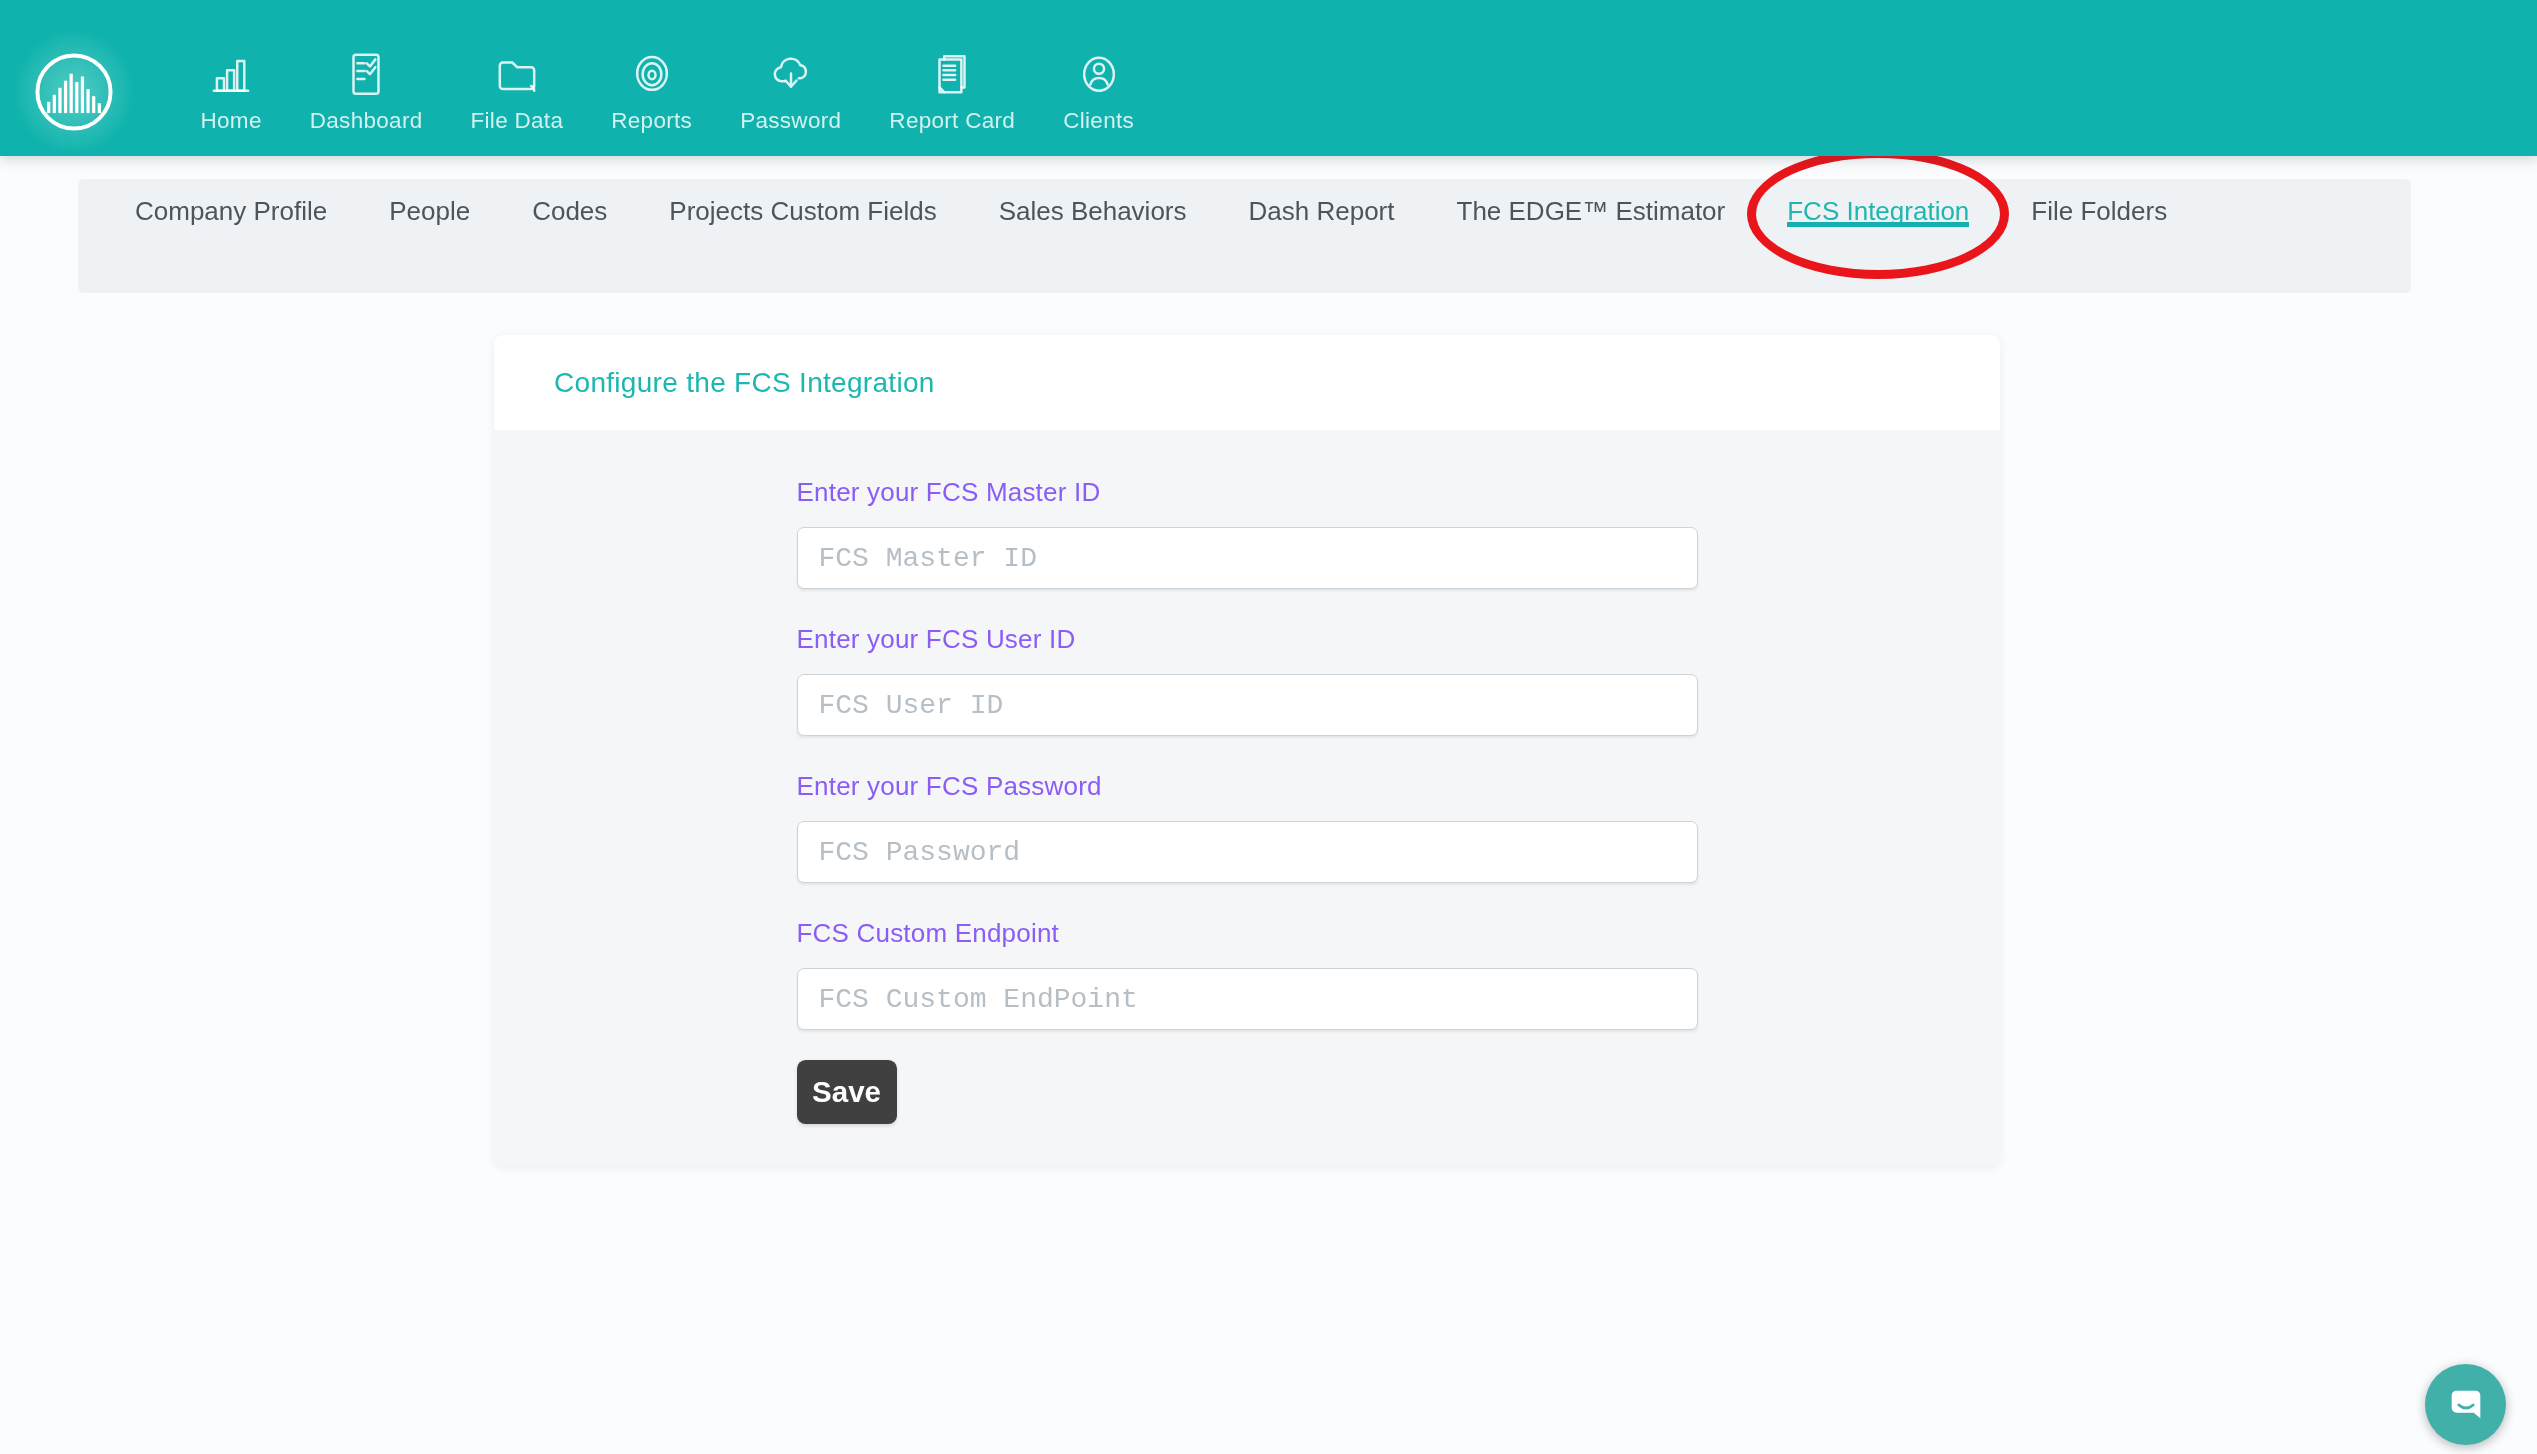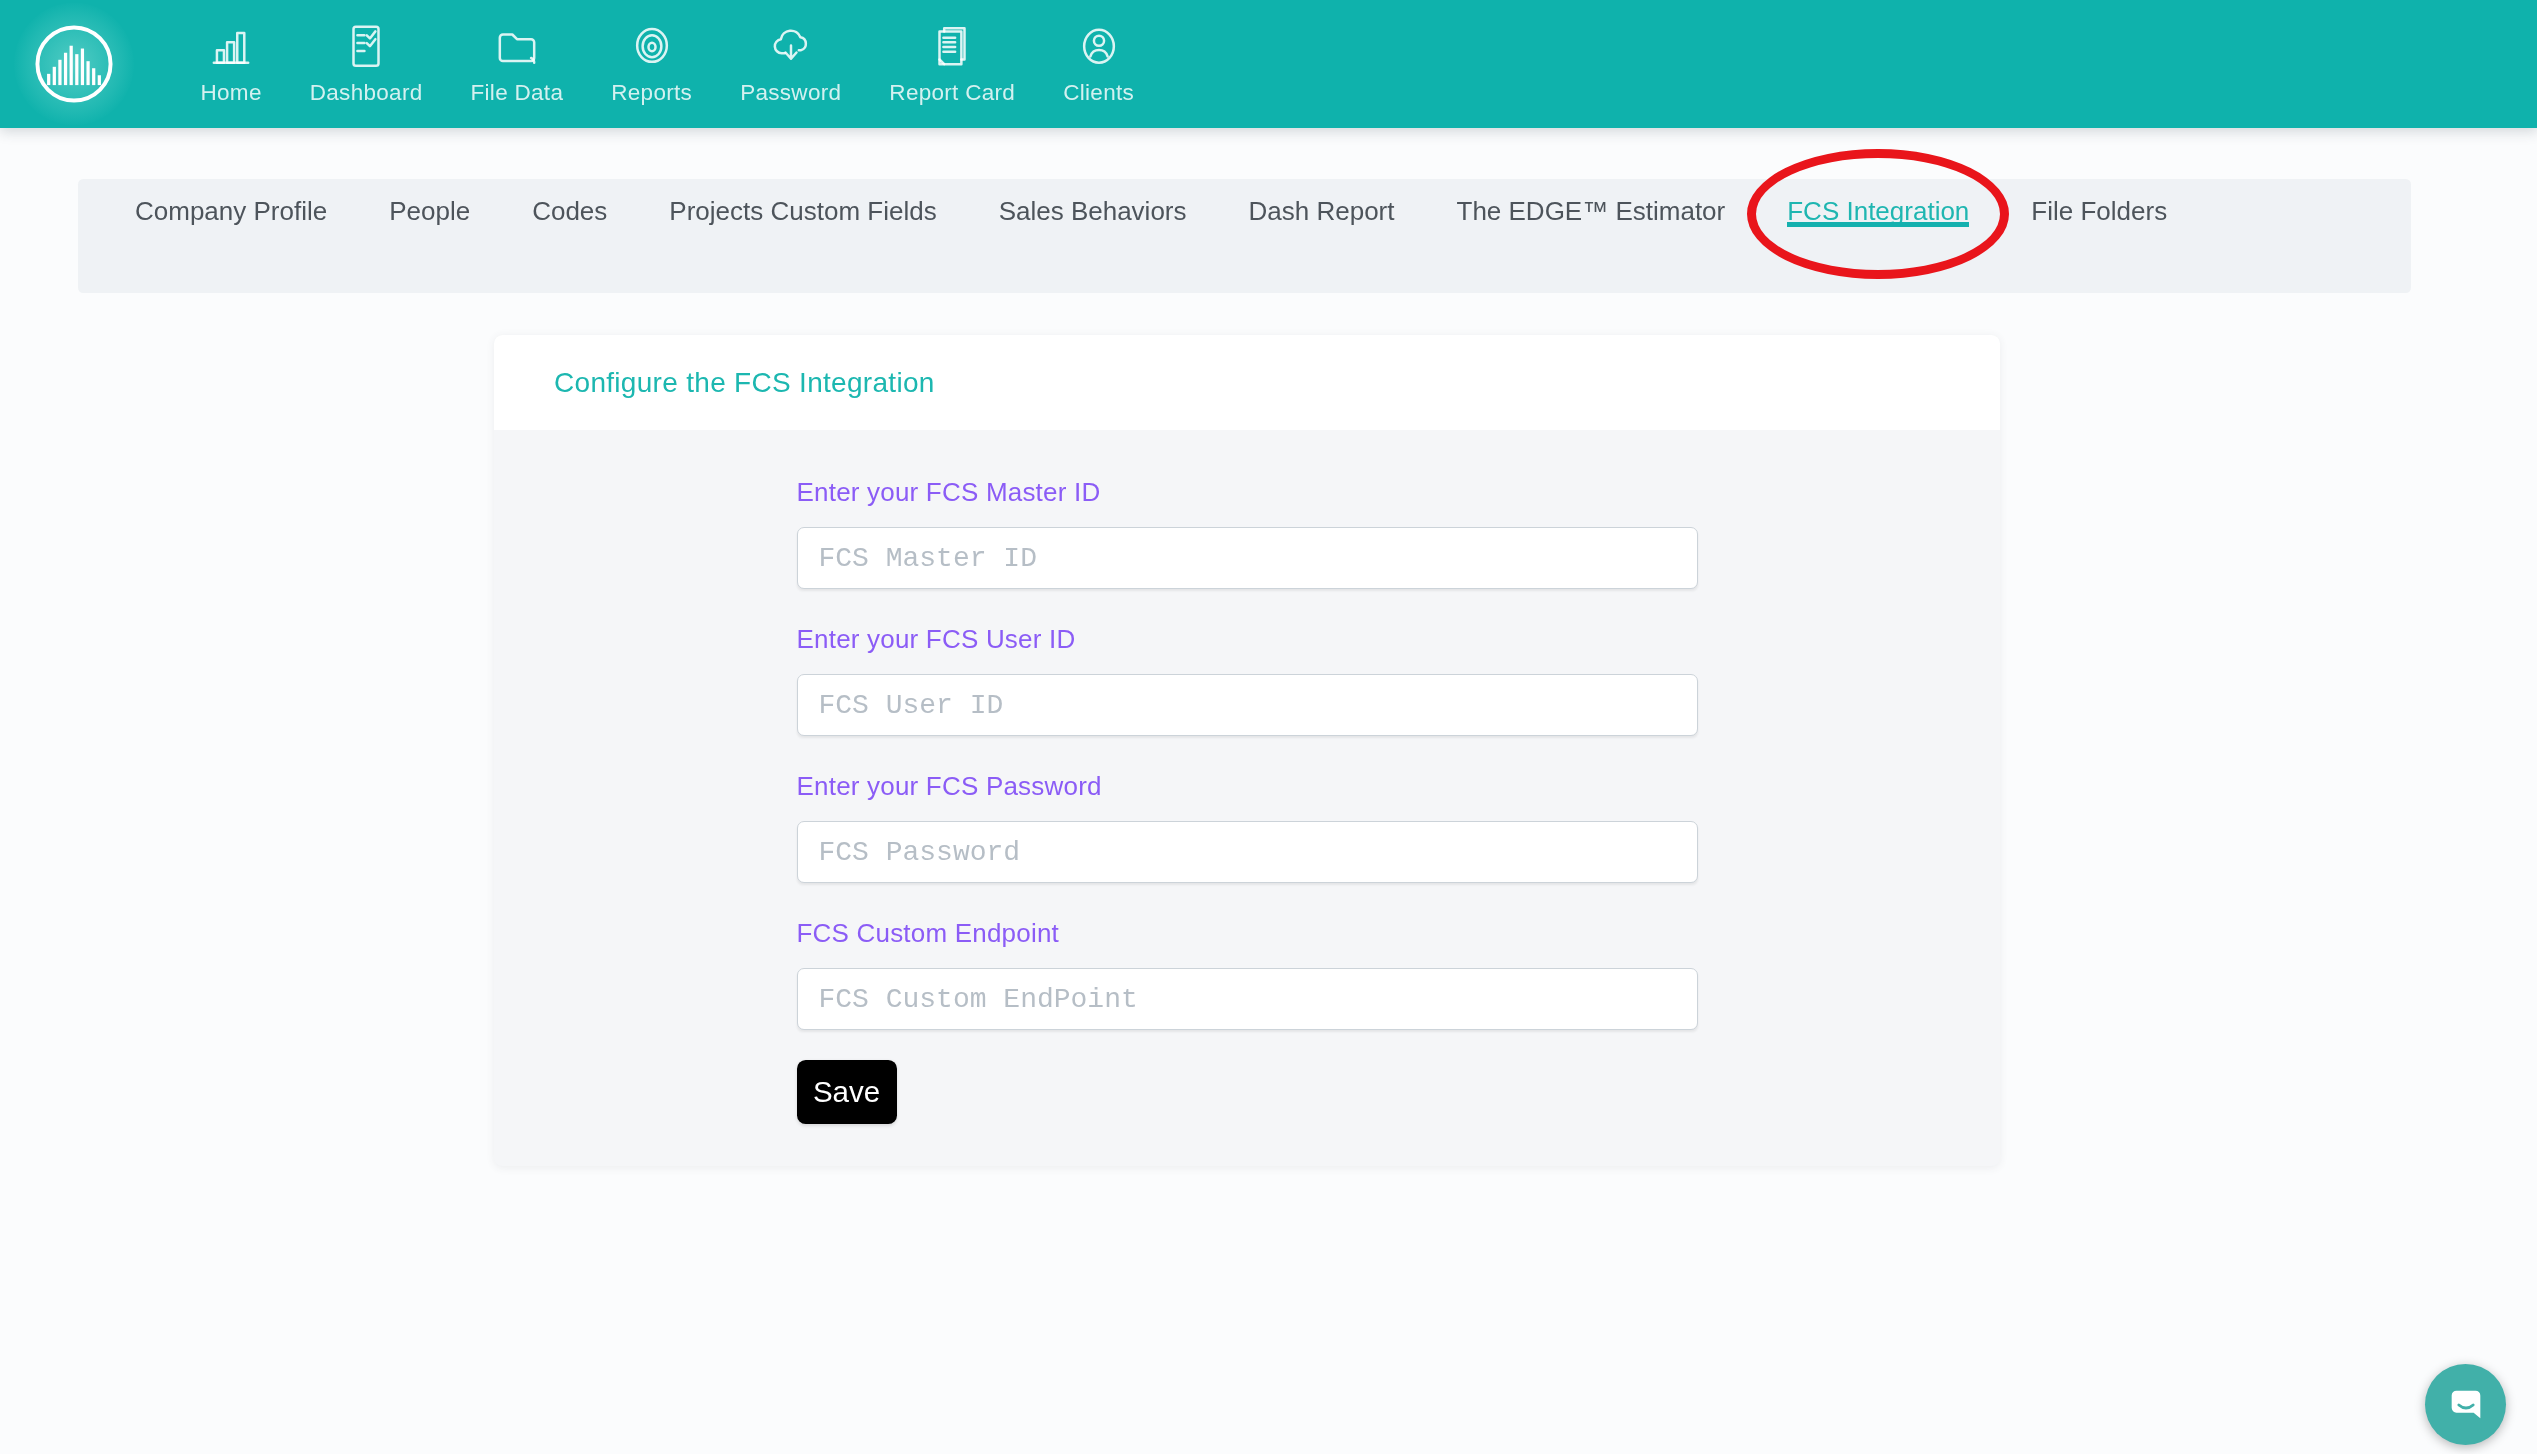--- a/index.html
+++ b/index.html
@@ -6,21 +6,21 @@
   html,body { width:2538px; height:1454px; }
   body {
     position:relative;
     font-family:"Liberation Sans", sans-serif;
     background:#fbfcfd;
     overflow:hidden;
   }
 
   
   .app-header {
-    position:absolute; left:0; top:0; width:2538px; height:128px;
+    position:absolute; left:0; top:0; width:2538px; height:156px;
     background:#0fb2ac;
     display:flex; align-items:flex-end;
     box-shadow:0 3.5px 12px rgba(40,60,70,0.18);
     z-index:20;
   }
   .logo-wrap {
     width:147px; height:128px; display:flex; align-items:center; justify-content:center;
     position:relative; cursor:pointer;
   }
   .logo-glow {
@@ -124,21 +124,21 @@
     width:100%; height:62px; background:#ffffff;
     border:1.7px solid #ccd3d9; border-radius:7px;
     padding:0 21px; font-size:28px; color:#4a545c;
     font-family:Liberation Mono, monospace;
     box-shadow:0 2.6px 2.6px -0.9px rgba(0,0,0,0.07);
   }
   .field-input::placeholder { color:#b6bec6; }
 
   .save-btn {
     width:100px; height:64px; margin-top:-5.2px;
-    background:#000000; color:#ffffff; font-weight:normal; font-size:29.5px;
+    background:#404040; color:#ffffff; font-weight:bold; font-size:29.5px;
     border:0; border-radius:8.7px; cursor:pointer;
     font-family:"Liberation Sans", sans-serif;
     box-shadow:0 1.7px 3.5px rgba(0,0,0,0.12);
   }
 
   
   .chat-launcher {
     position:absolute; left:2425px; top:1364px; width:81px; height:81px;
     background:#41b0a9; border-radius:50%;
     display:flex; align-items:center; justify-content:center;

